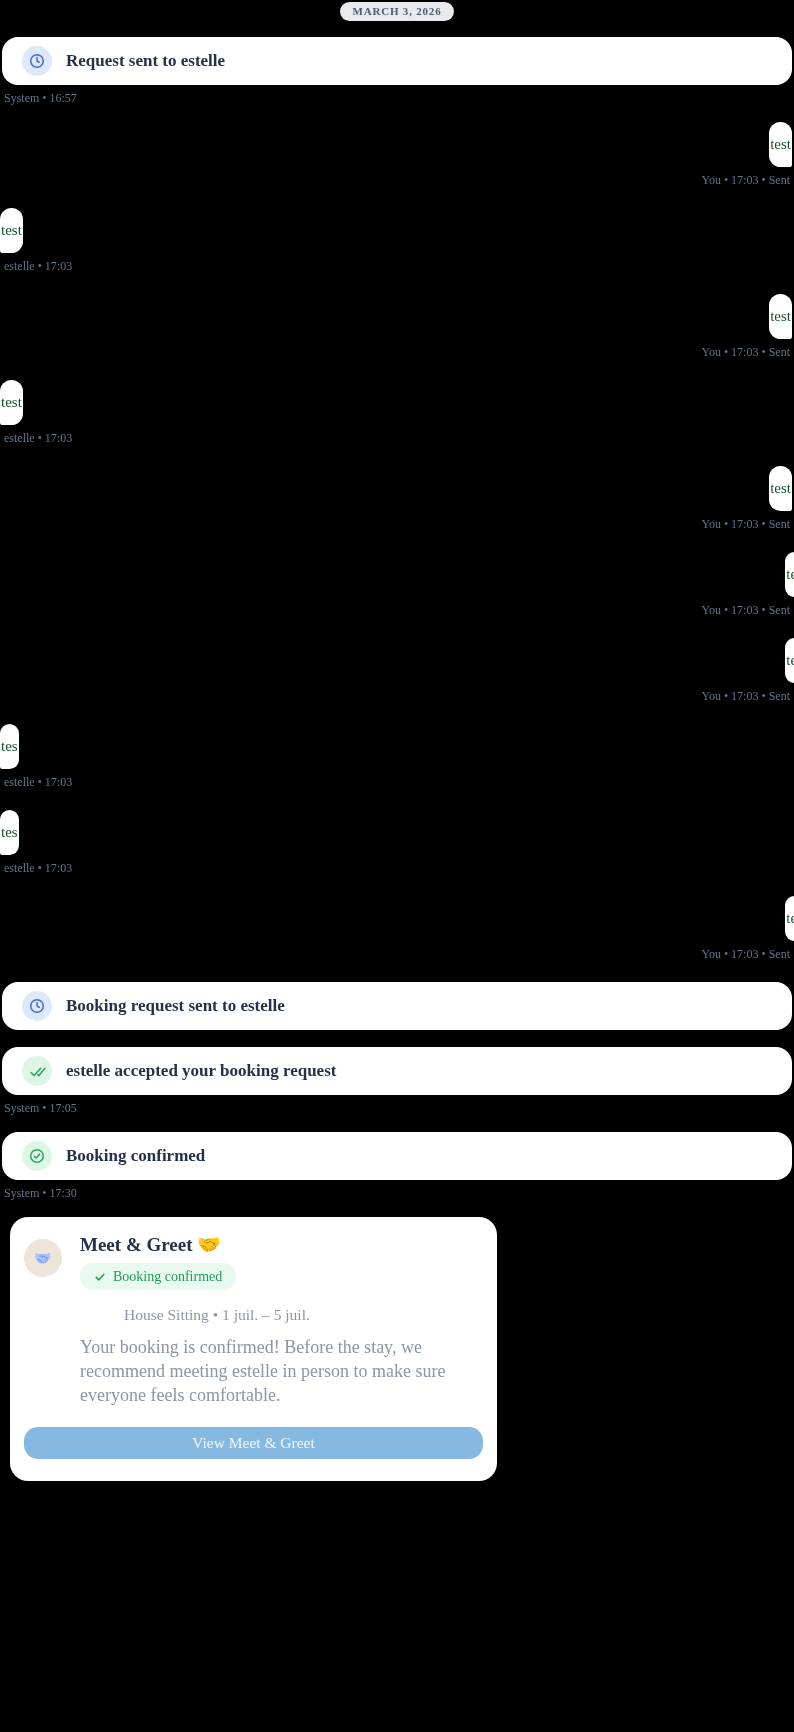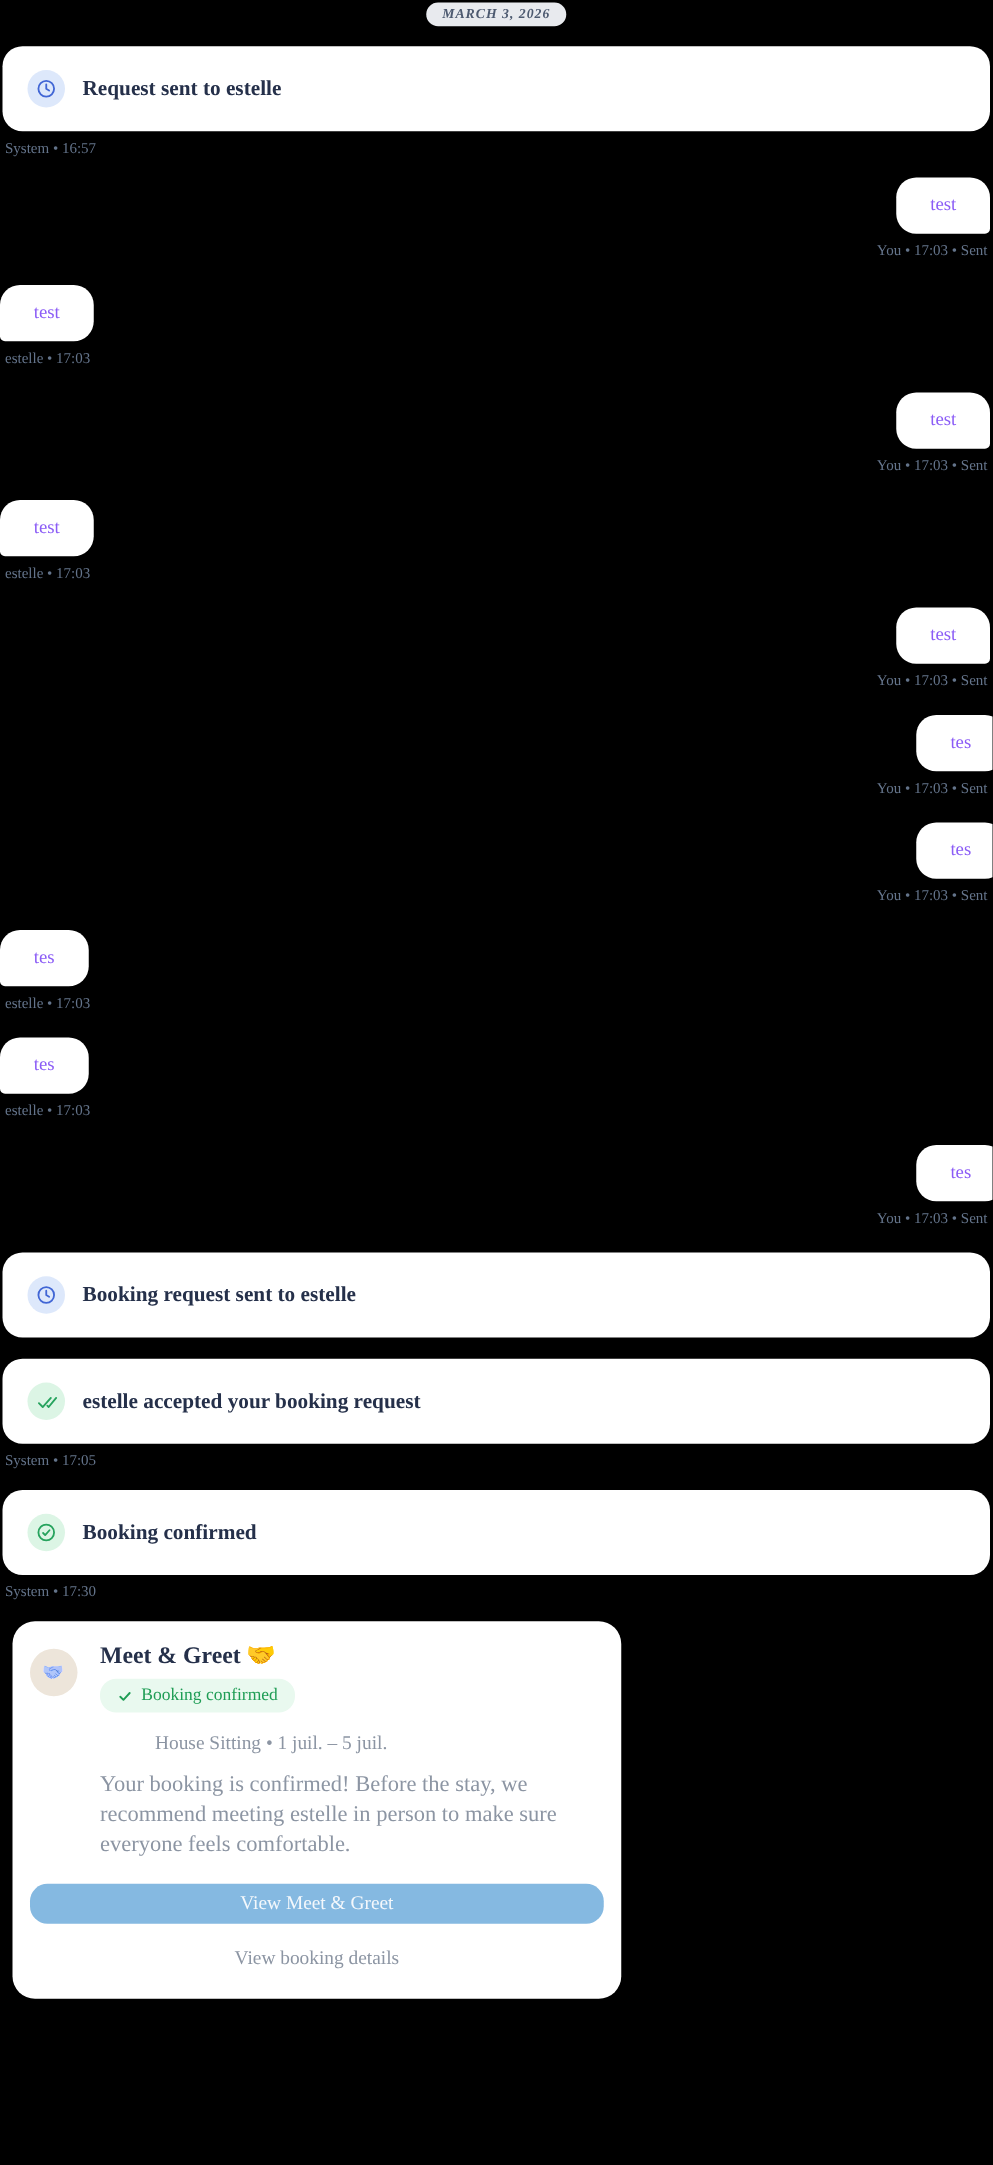--- a/index.html
+++ b/index.html
@@ -15,31 +15,30 @@
     margin:2px auto 0;
     display:table;
     background:#e8eaee;
     color:#4d5a70;
     font-size:11px;
     font-weight:700;
     letter-spacing:0.8px;
     padding:3px 13px 4px;
     border-radius:10px;
     box-shadow:0 1px 2px rgba(0,0,0,.25);
-    font-style:italic;
   }
   .timeline { margin-top:16px; }
   .block { margin-bottom:17px; }
   .block.msg { margin-bottom:21px; }
 
   
   .sys-card {
     background:#ffffff;
     margin:0 2px;
-    height:68px;
+    height:48px;
     border-radius:16px;
     display:flex;
     align-items:center;
     padding:0 20px;
     gap:14px;
     box-shadow:0 1px 3px rgba(0,0,0,.2);
     text-align:center;
   }
   .icon-circle {
     width:30px; height:30px;
@@ -63,22 +62,22 @@
   .meta.right { text-align:right; }
 
   
   .block.msg { display:flex; flex-direction:column; }
   .block.msg.outgoing { align-items:flex-end; }
   .block.msg.incoming { align-items:flex-start; }
   .bubble {
     background:#ffffff;
     font-size:15px;
     line-height:19px;
-    color:#8b5cf6;
-    padding:13px 27px;
+    color:#14532d;
+    padding:13px 1px;
     box-shadow:0 1px 2px rgba(0,0,0,.25);
   }
   .outgoing .bubble { border-radius:16px 16px 4px 16px; margin-right:2px; }
   .incoming .bubble { border-radius:16px 16px 16px 4px; margin-left:0; }
   .outgoing .bubble.clip { margin-right:-10px; border-bottom-right-radius:16px; }
   .outgoing .meta { align-self:stretch; }
 
   
   .booking-card {
     background:#ffffff;
@@ -273,16 +272,15 @@
           <svg width="12" height="12" viewBox="0 0 24 24" fill="none" stroke="#1f9d55" stroke-width="3" stroke-linecap="round" stroke-linejoin="round">
               <path d="M4.5 12.8l5 5L19.5 6.8"></path>
             </svg>
           <span>Booking confirmed</span>
         </div>
         <div class="bc-subtitle">House Sitting • 1 juil. – 5 juil.</div>
         <div class="bc-body">Your booking is confirmed! Before the stay, we recommend meeting estelle in person to make sure everyone feels comfortable.</div>
       </div>
     </div>
     <button class="bc-button">View Meet &amp; Greet</button>
-    <div class="bc-link">View booking details</div>
   </div>
 
 </div>
 
 </body></html>

